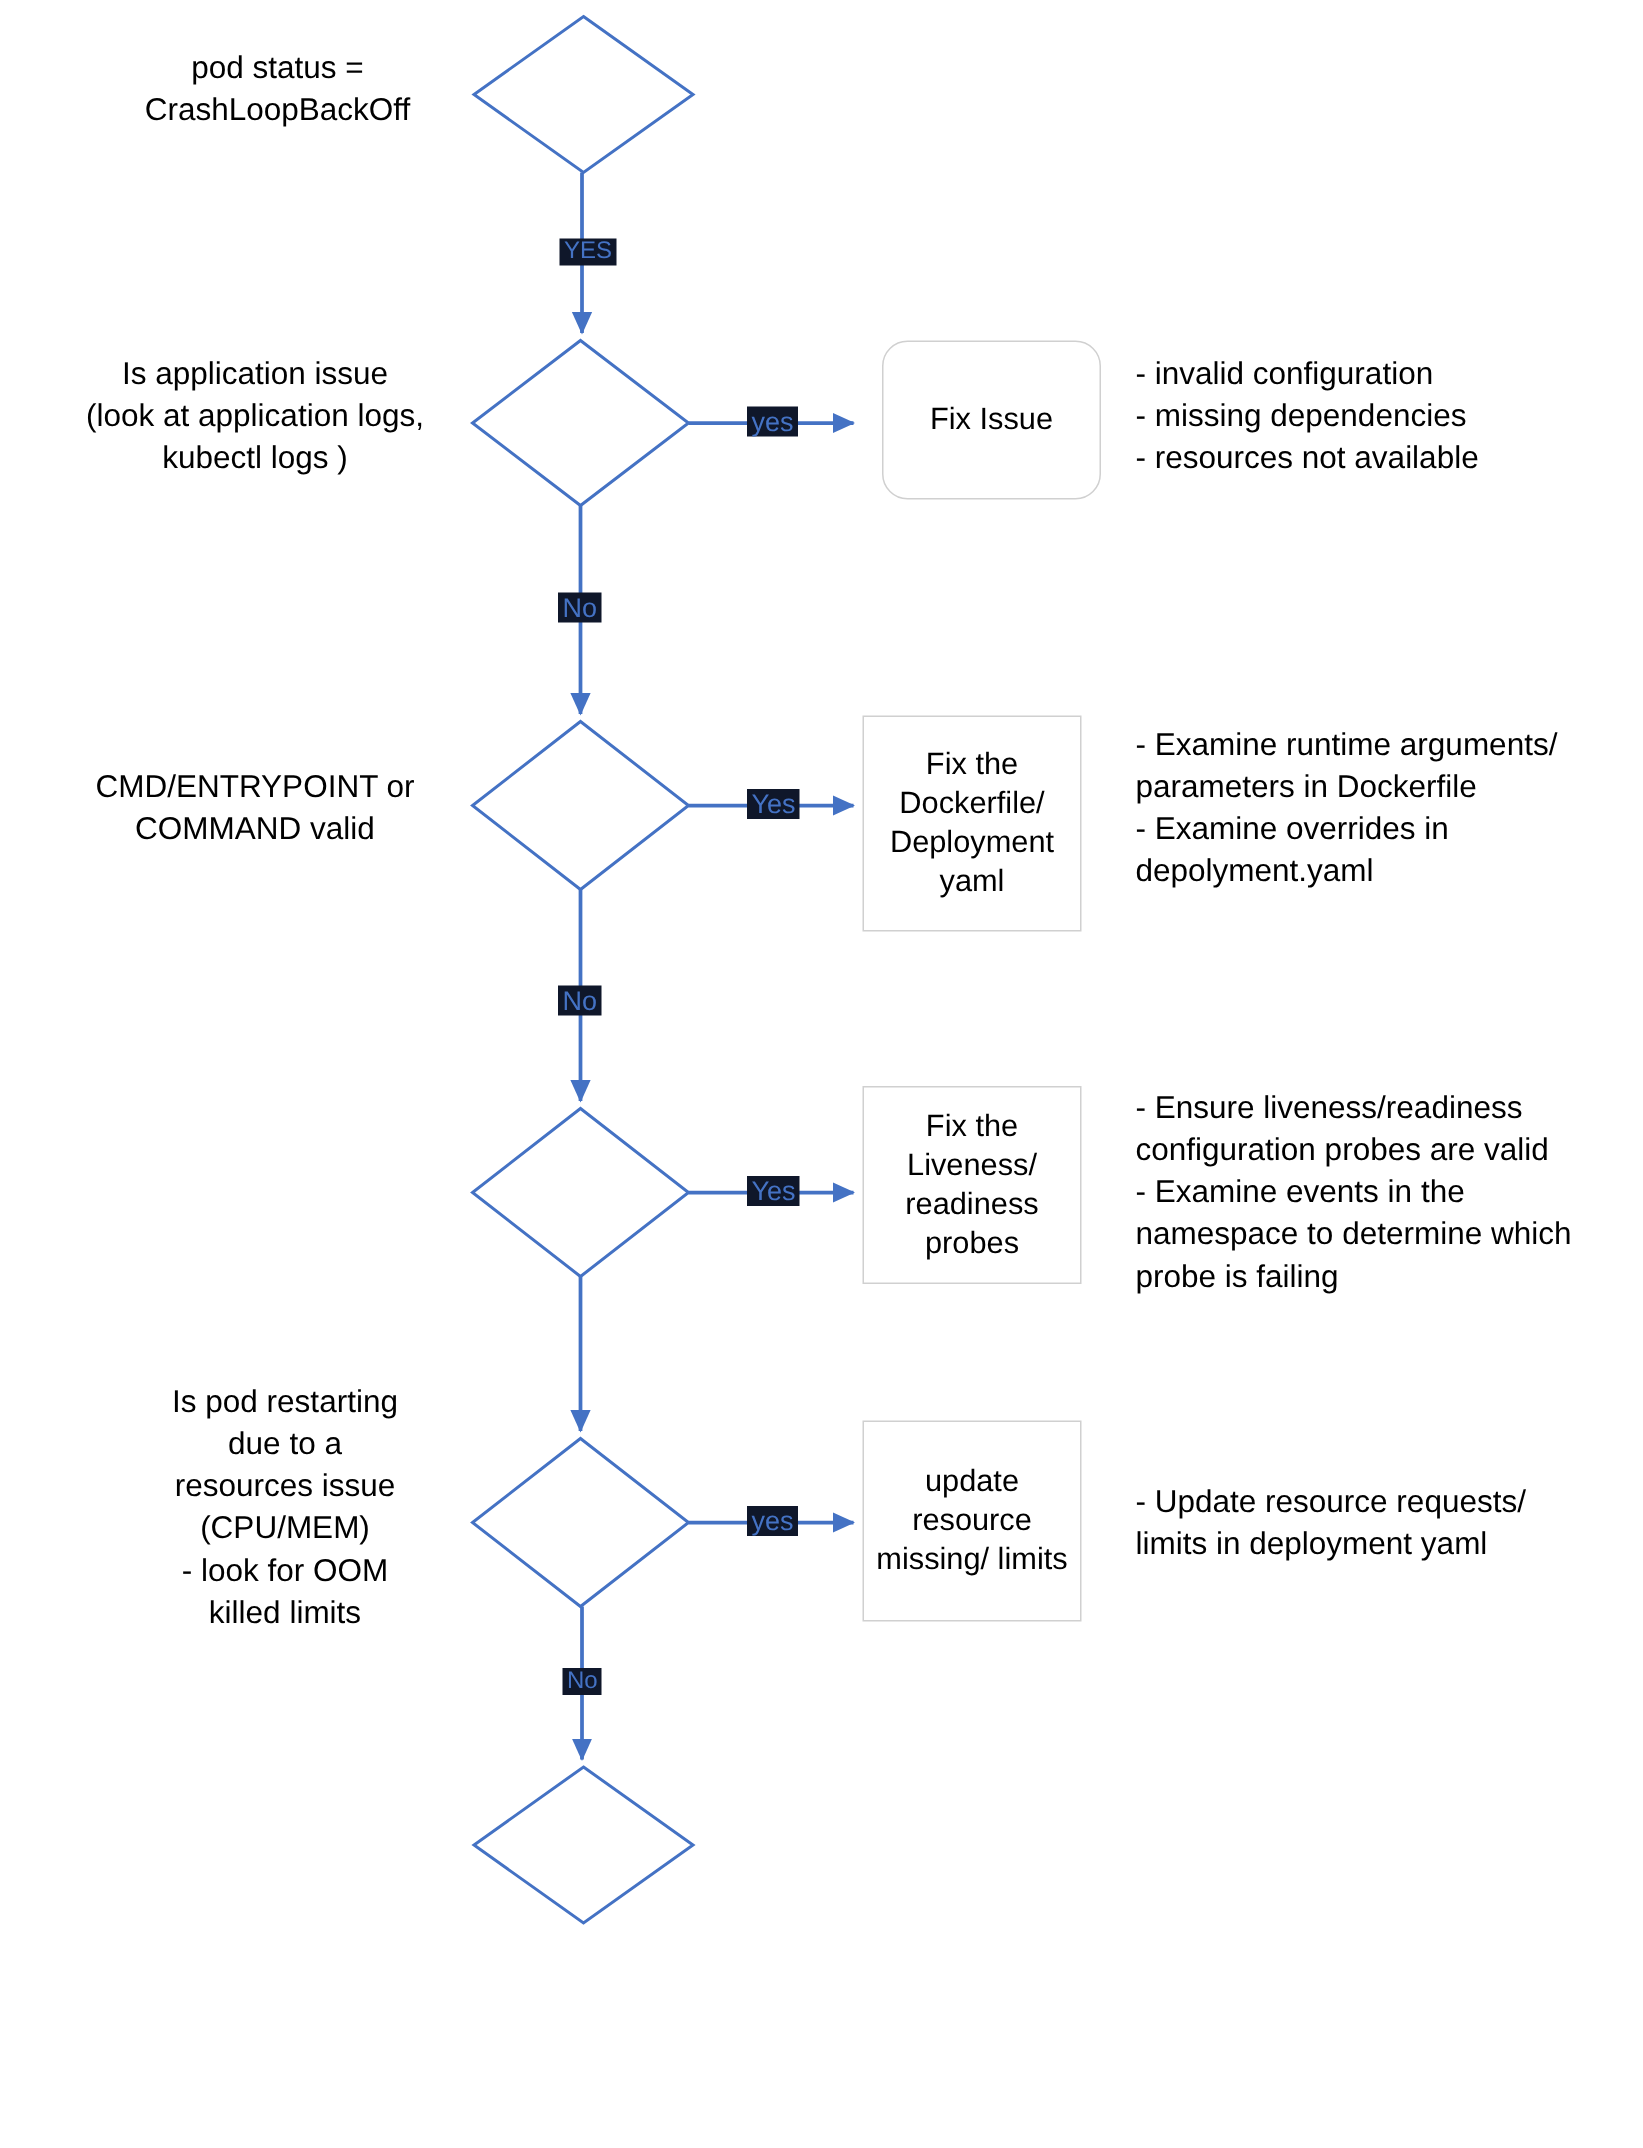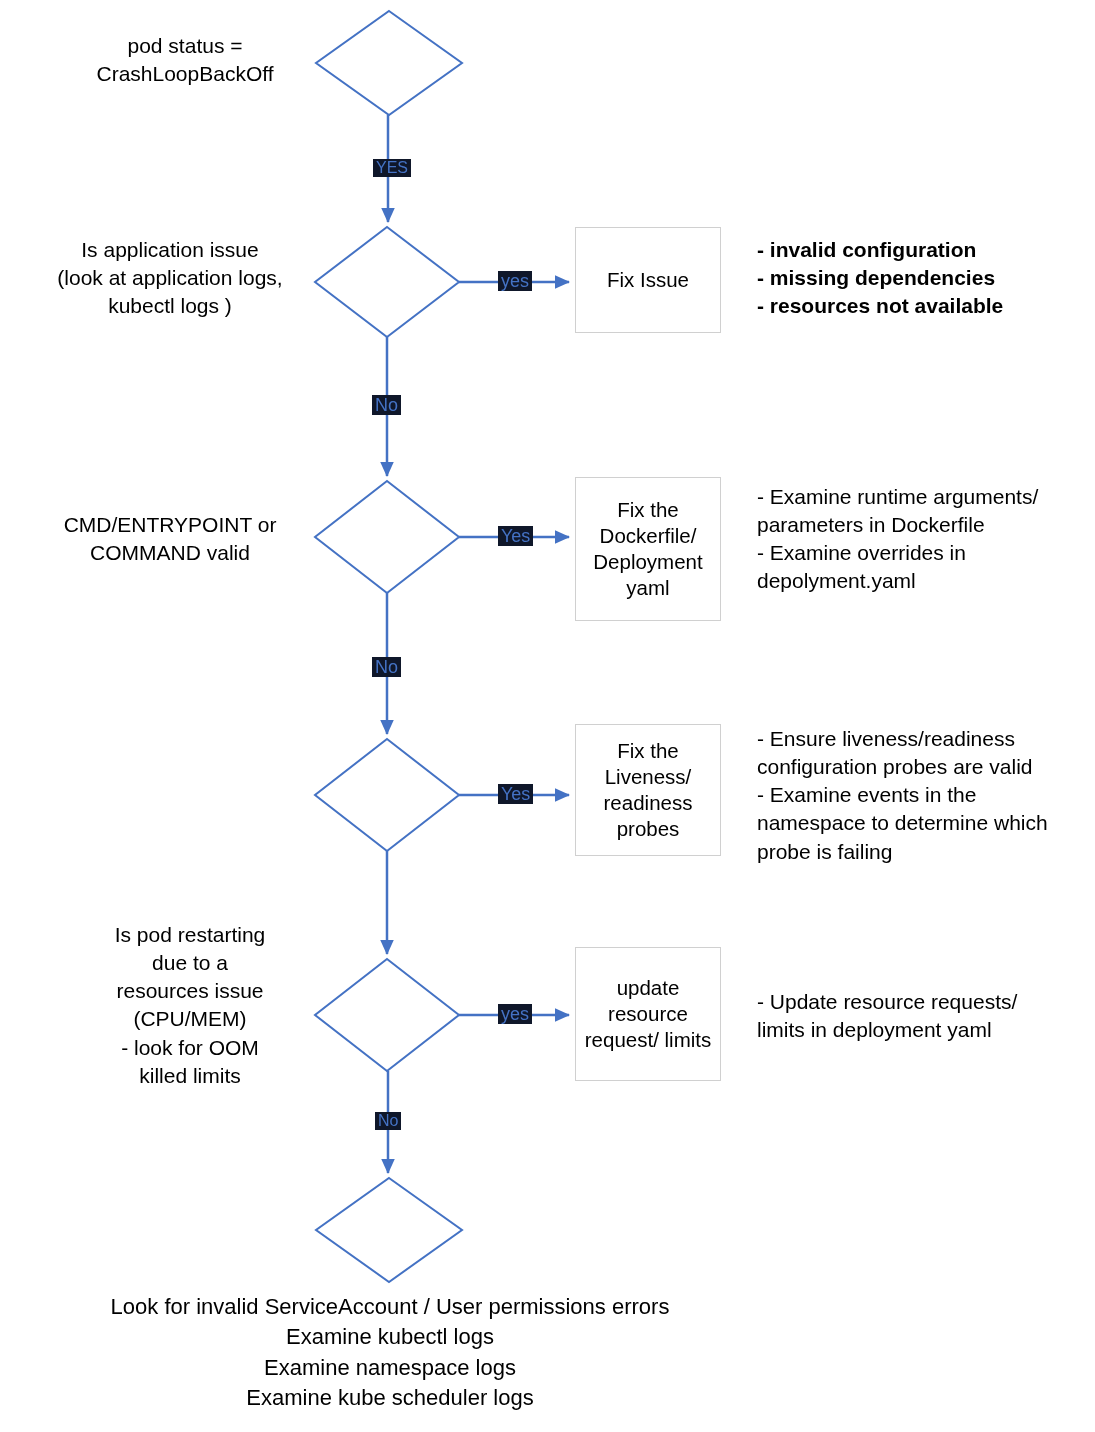--- a/index.html
+++ b/index.html
@@ -123,38 +123,38 @@
 COMMAND valid</div>
 
 
   <div class="label-left" style="left:72px; top:921px; width:236px;">Is pod restarting
 due to a
 resources issue
 (CPU/MEM)
 - look for OOM
 killed limits</div>
 
-  <div class="rect-box" style="left:575px; top:227px; width:146px; height:106px;">Fix Issue</div>
+  <div class="rect-box" style="left:588px; top:227px; width:146px; height:106px;border-radius:17px;">Fix Issue</div>
 
   <div class="rect-box" style="left:575px; top:477px; width:146px; height:144px;">Fix the
 Dockerfile/
 Deployment
 yaml</div>
 
   <div class="rect-box" style="left:575px; top:724px; width:146px; height:132px;">Fix the
 Liveness/
 readiness
 probes</div>
 
   <div class="rect-box" style="left:575px; top:947px; width:146px; height:134px;">update
 resource
-request/
+missing/
 limits</div>
 
-  <div class="note-right" style="left:757px; top:236px; width:330px;font-weight:bold;">- invalid configuration
+  <div class="note-right" style="left:757px; top:236px; width:330px;">- invalid configuration
 - missing dependencies
 - resources not available</div>
 
   <div class="note-right" style="left:757px; top:483px; width:335px;">- Examine runtime arguments/
 parameters in Dockerfile
 - Examine overrides in
 depolyment.yaml</div>
 
   <div class="note-right" style="left:757px; top:725px; width:335px;">- Ensure liveness/readiness
 configuration probes are valid
@@ -174,18 +174,14 @@
   <div class="edge-label" style="left:498px; top:526px;">Yes</div>
 
   <div class="edge-label" style="left:372px; top:657px;">No</div>
 
   <div class="edge-label" style="left:498px; top:784px;">Yes</div>
 
   <div class="edge-label" style="left:498px; top:1004px;">yes</div>
 
   <div class="edge-label small" style="left:375px; top:1112px;">No</div>
 
-  <div class="bottom-text" style="left:60px; top:1292px; width:660px;">Look for invalid ServiceAccount / User permissions errors
-Examine kubectl logs
-Examine namespace logs
-Examine kube scheduler logs</div>
 
 </div>
 
 </body></html>

